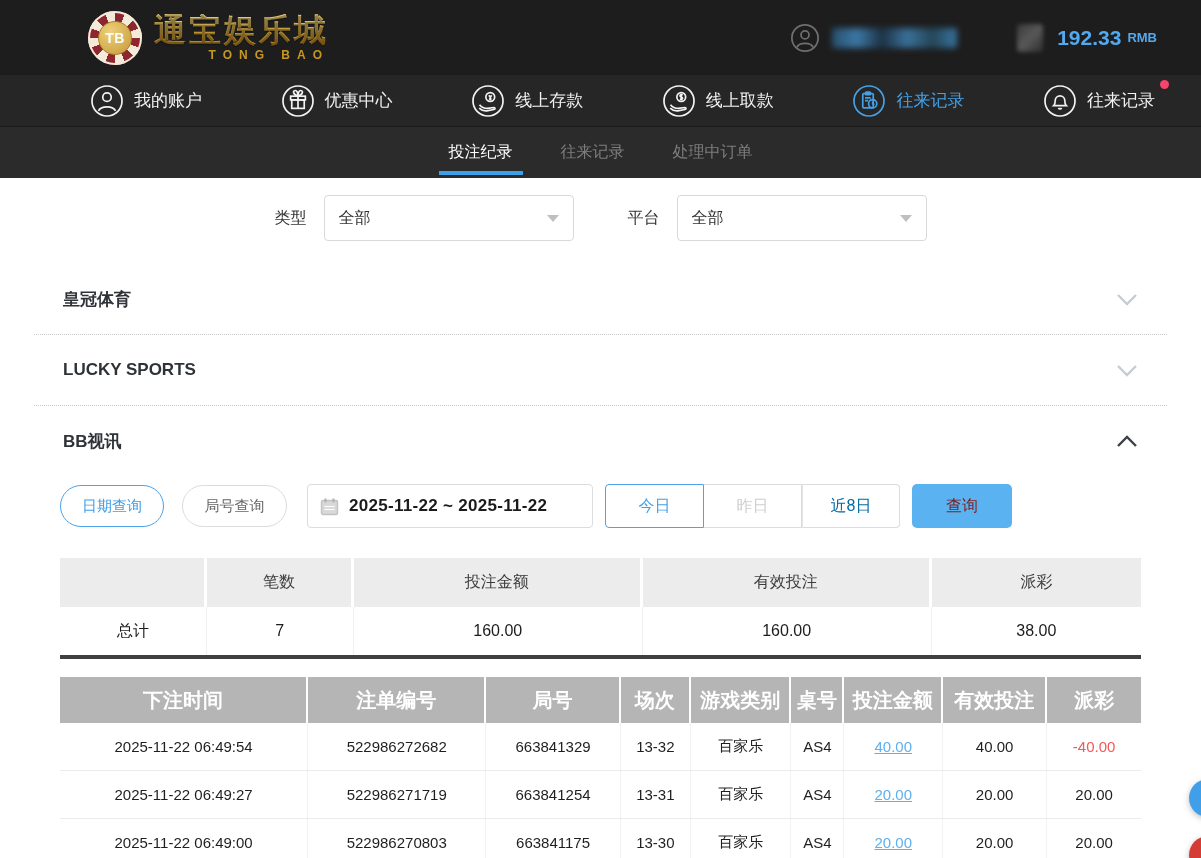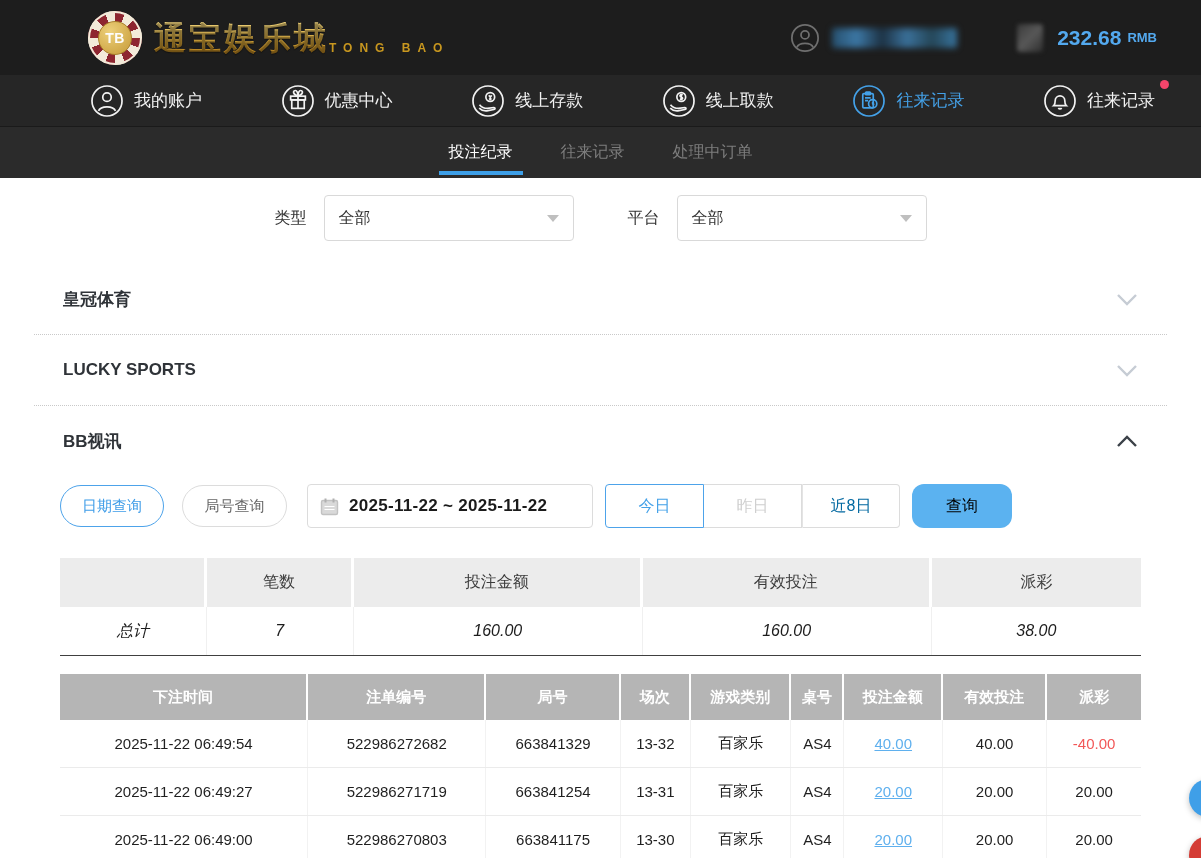--- a/index.html
+++ b/index.html
@@ -12,21 +12,21 @@
     justify-content:space-between; padding:0 44px 0 88px; }
   .logo-wrap { display:flex; align-items:center; gap:12px; }
   .chip { width:54px; height:54px; border-radius:50%;
     background:repeating-conic-gradient(#8e2630 0 22.5deg, #f3ead9 22.5deg 45deg);
     display:flex; align-items:center; justify-content:center;
     box-shadow:0 0 0 2px #f3ead9 inset; }
   .chip-inner { width:34px; height:34px; border-radius:50%;
     background:radial-gradient(circle at 35% 30%, #edd07a, #c69a38);
     border:1px solid #a87f2a; color:#fdfdfd; font-weight:bold; font-size:14px;
     display:flex; align-items:center; justify-content:center; letter-spacing:.5px; }
-  .logo-text { display:flex; flex-direction:row; line-height:1; }
+  .logo-text { display:flex; flex-direction:column; line-height:1; }
   .logo-cn { font-size:32px; font-weight:bold; letter-spacing:3px;
     background:linear-gradient(180deg,#f5d97e,#d9a83a 60%,#b9821e);
     -webkit-background-clip:text; background-clip:text; color:transparent;
     text-shadow:0 1px 1px rgba(0,0,0,.4); }
   .logo-en { margin-top:3px; align-self:flex-end; font-size:12px; font-weight:bold;
     letter-spacing:7px; color:#c8971f; }
   .user-area { display:flex; align-items:center; }
   .avatar-circle { width:30px; height:30px; color:#6f6f6f; margin-right:12px; }
   .blur-name { width:125px; height:20px; border-radius:3px; margin-right:60px;
     background:linear-gradient(90deg,#27506e,#3c77a4,#1d3244,#3a7099,#254658,#38749e);
@@ -90,40 +90,40 @@
     letter-spacing:.3px; }
   .range-group { display:flex; margin-left:12px; }
   .range-btn { width:98px; height:44px; display:flex; align-items:center;
     justify-content:center; font-size:16px; cursor:pointer; background:#fff; }
   .range-btn.today { width:99px; border:1px solid #4da3ea; color:#44a1e8;
     border-radius:4px 0 0 4px; }
   .range-btn.mid { border:1px solid #dcdcdc; border-left:none; color:#cfcfcf; }
   .range-btn.last { border:1px solid #dcdcdc; border-left:1px solid #e4e4e4;
     color:#0369a1; border-radius:0 4px 4px 0; }
   .search-btn { width:100px; height:44px; margin-left:12px; background:#5bb2f0;
-    color:#000000; font-size:16px; border:none; border-radius:12px; display:flex;
+    color:#7f1d1d; font-size:16px; border:none; border-radius:5px; display:flex;
     align-items:center; justify-content:center; cursor:pointer; }
 
   
   .summary-table { margin-top:30px; }
   .sum-head { display:flex; background:#fff; }
   .sum-head .scell { background:#ececec; color:#3c3c3c; }
   .scell { height:49px; display:flex; align-items:center; justify-content:center;
     font-size:16px; border-right:3px solid #fff; }
   .scell:last-child { border-right:none; }
-  .sum-row { display:flex; border-bottom:1px solid #404040;font-style:italic; }
+  .sum-row { display:flex; border-bottom:4px solid #404040; }
   .sum-row .scell { height:48px; color:#1c1c1c; border-right:1px solid #f0f0f0; }
   .sum-row .scell:last-child { border-right:none; }
   .sw0{width:155px}.sw1{width:155px}.sw2{width:305px}.sw3{width:305px}.sw4{width:221px}
 
   
   .bet-table { margin-top:18px; }
   .thead { display:flex; background:#fff; }
   .thead .tcell { background:#b5b5b5; color:#fff; font-weight:bold; height:46px;
-    font-size:15px; border-right:2px solid #fff; }
+    font-size:20px; border-right:2px solid #fff; }
   .thead .tcell:last-child { border-right:none; }
   .tcell { display:flex; align-items:center; justify-content:center;
     font-size:15px; color:#1f1f1f; }
   .trow { display:flex; border-bottom:1px solid #ebebeb; }
   .trow .tcell { height:47px; border-right:1px solid #f2f2f2; }
   .trow .tcell:last-child { border-right:none; }
   .col-time{width:262px}.col-betid{width:188px}.col-round{width:142px}
   .col-session{width:74px}.col-game{width:106px}.col-table{width:56px}
   .col-amount{width:104px}.col-valid{width:110px}.col-payout{width:99px}
   .amount-link { color:#5fb0ee; text-decoration:underline; cursor:pointer; }
@@ -153,21 +153,21 @@
       </div>
     </div>
     <div class="user-area">
       <svg class="avatar-circle" viewBox="0 0 24 24" fill="none" stroke="currentColor" stroke-width="1.4">
         <circle cx="12" cy="12" r="10.5"></circle>
           <circle cx="12" cy="9.5" r="3.2"></circle>
         <path d="M5.5 19.5c1.6-4.2 11.4-4.2 13 0"></path>
       </svg>
       <div class="blur-name"></div>
       <div class="blur-wallet"></div>
-      <span class="balance">232.68</span>
+      <span class="balance">192.33</span>
       <span class="currency">RMB</span>
     </div>
   </div>
 
   <div class="main-nav">
     <div class="nav-item">
       <svg class="nav-icon" viewBox="0 0 24 24" fill="none" stroke="currentColor" stroke-width="1.2">
         <circle cx="12" cy="12" r="10.6"></circle>
           <circle cx="12" cy="9.3" r="3"></circle>
         <path d="M6 19c1.6-3.8 10.4-3.8 12 0"></path>

